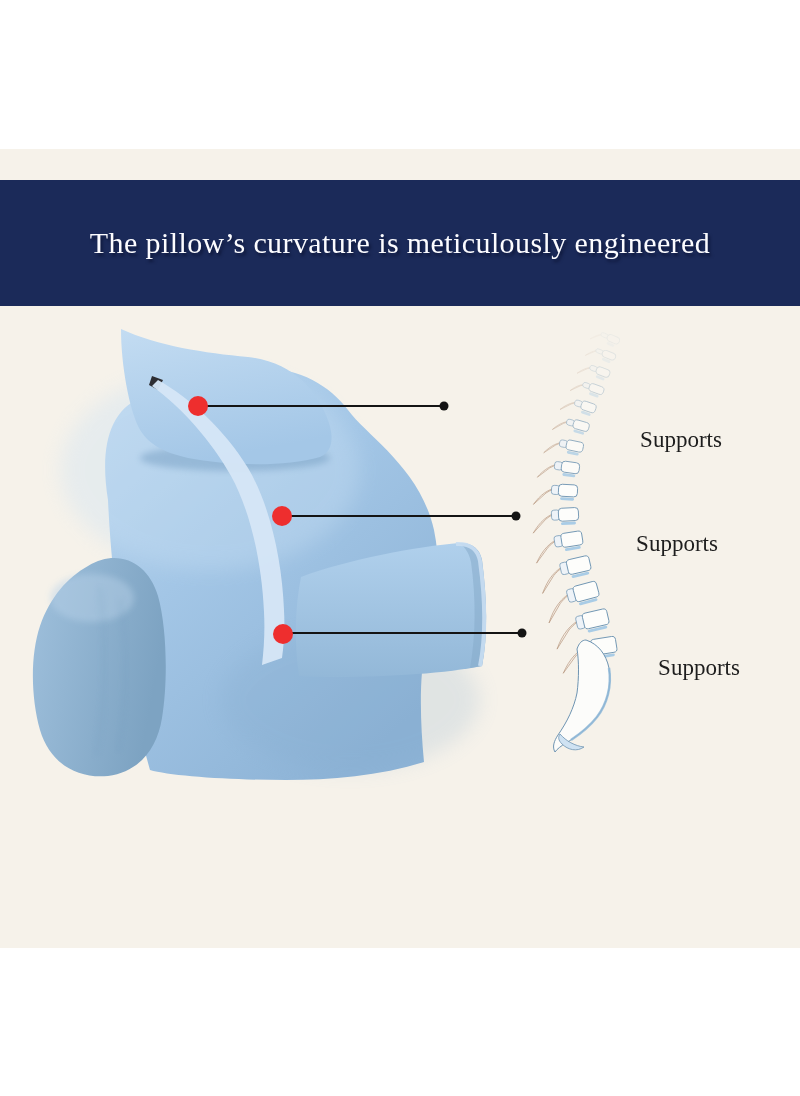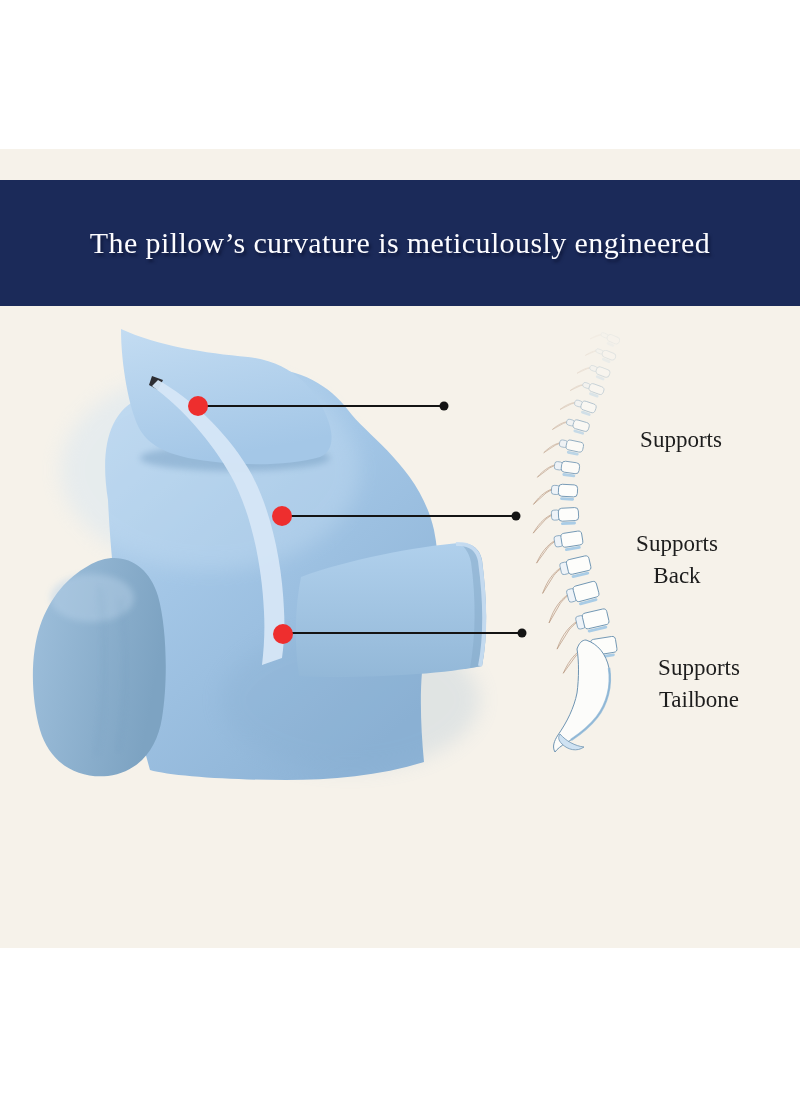--- a/index.html
+++ b/index.html
@@ -256,20 +256,18 @@
       <path fill="#cfe2f2" stroke="#6e94b2" stroke-width="0.8" d="
         M 560,734 C 566,741 575,746 584,747 C 577,752 568,750 562,744 C 558,740 558,737 560,734 Z"></path>
     </g>
   </svg>
 
   <div class="callout-label label-spine">
     <div>Supports</div>
   </div>
   <div class="callout-label label-back">
     <div>Supports</div>
-    <div>Back</div>
   </div>
   <div class="callout-label label-tailbone">
     <div>Supports</div>
-    <div>Tailbone</div>
   </div>
 
 </div>
 
 </body></html>

